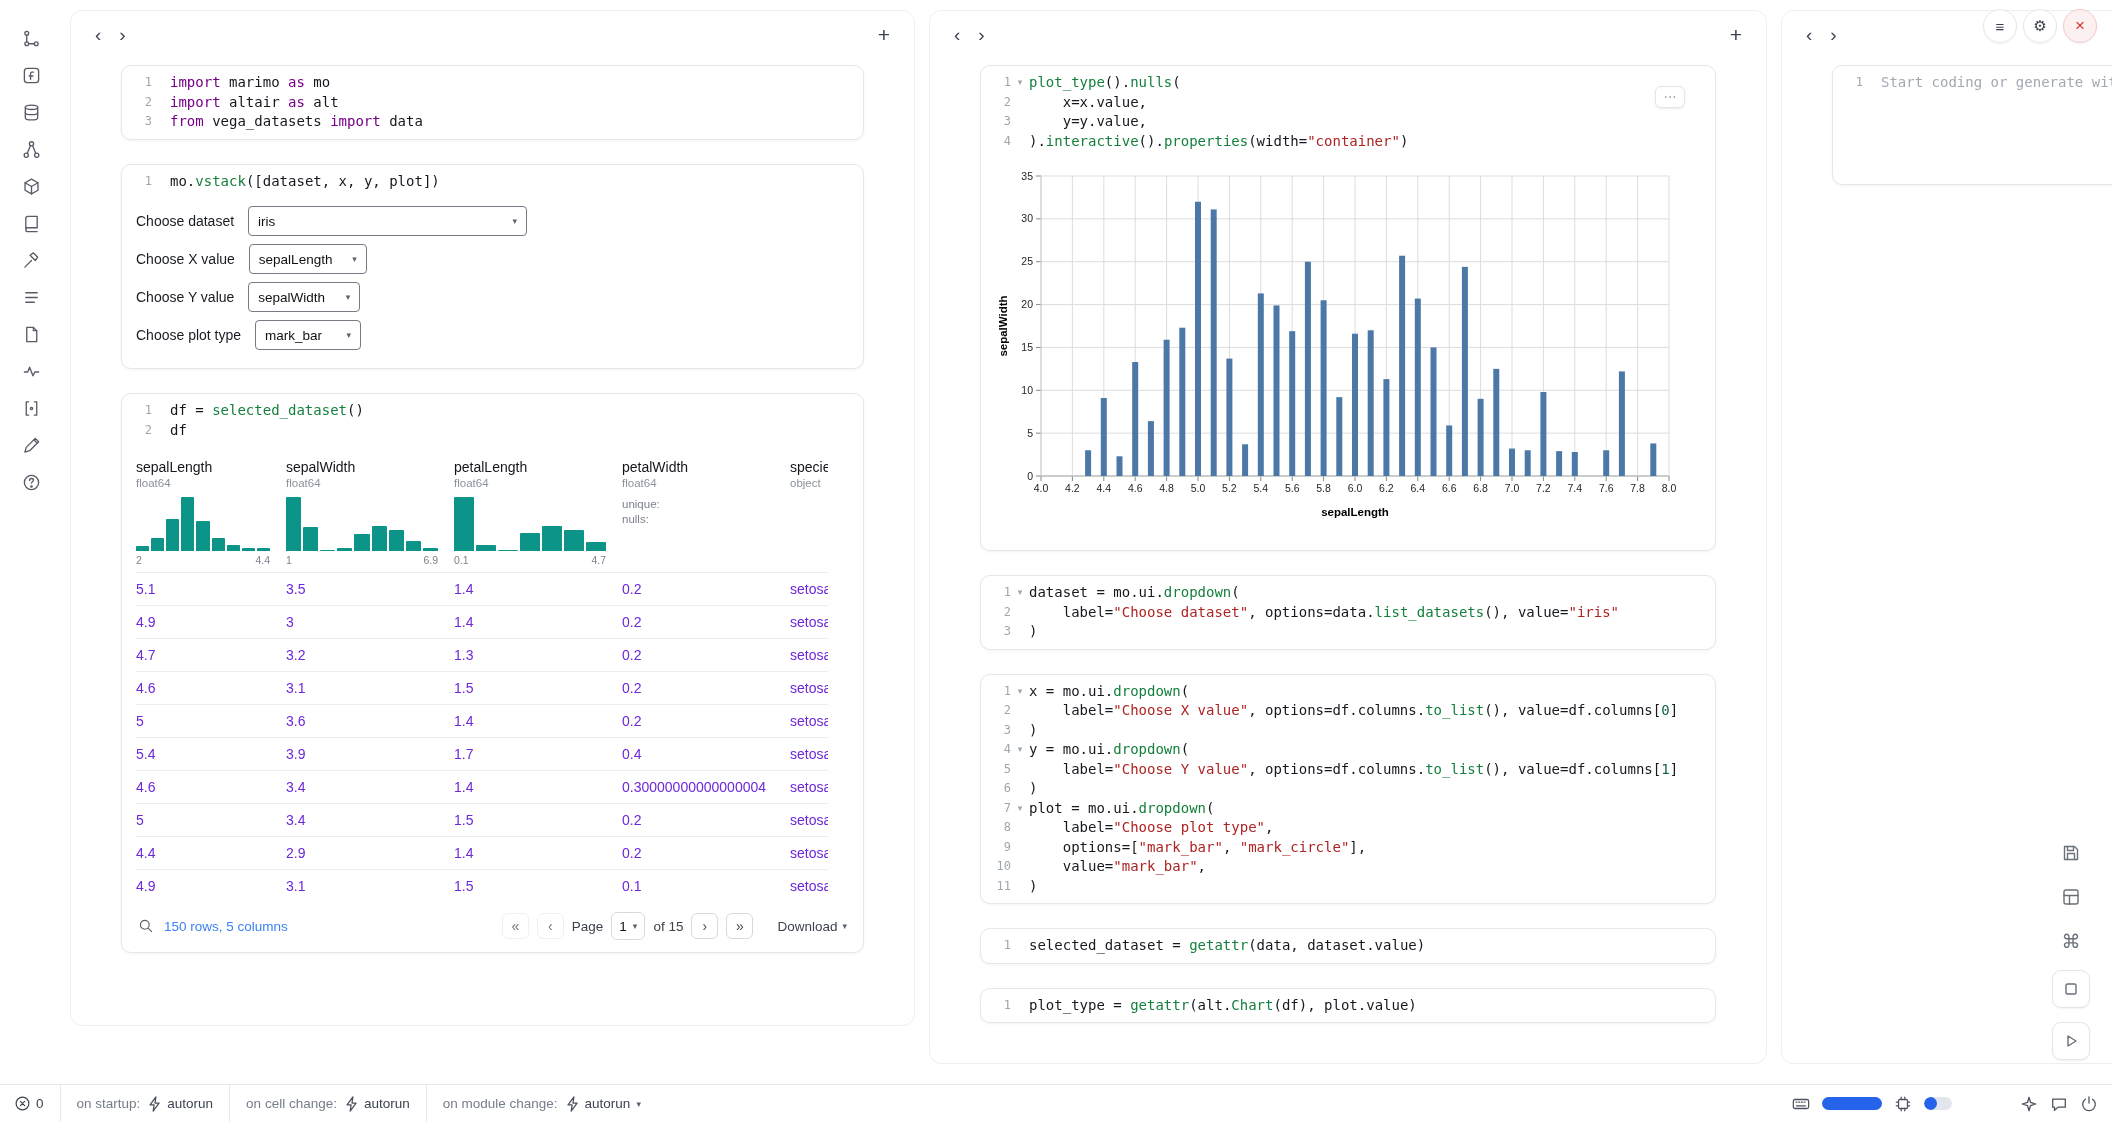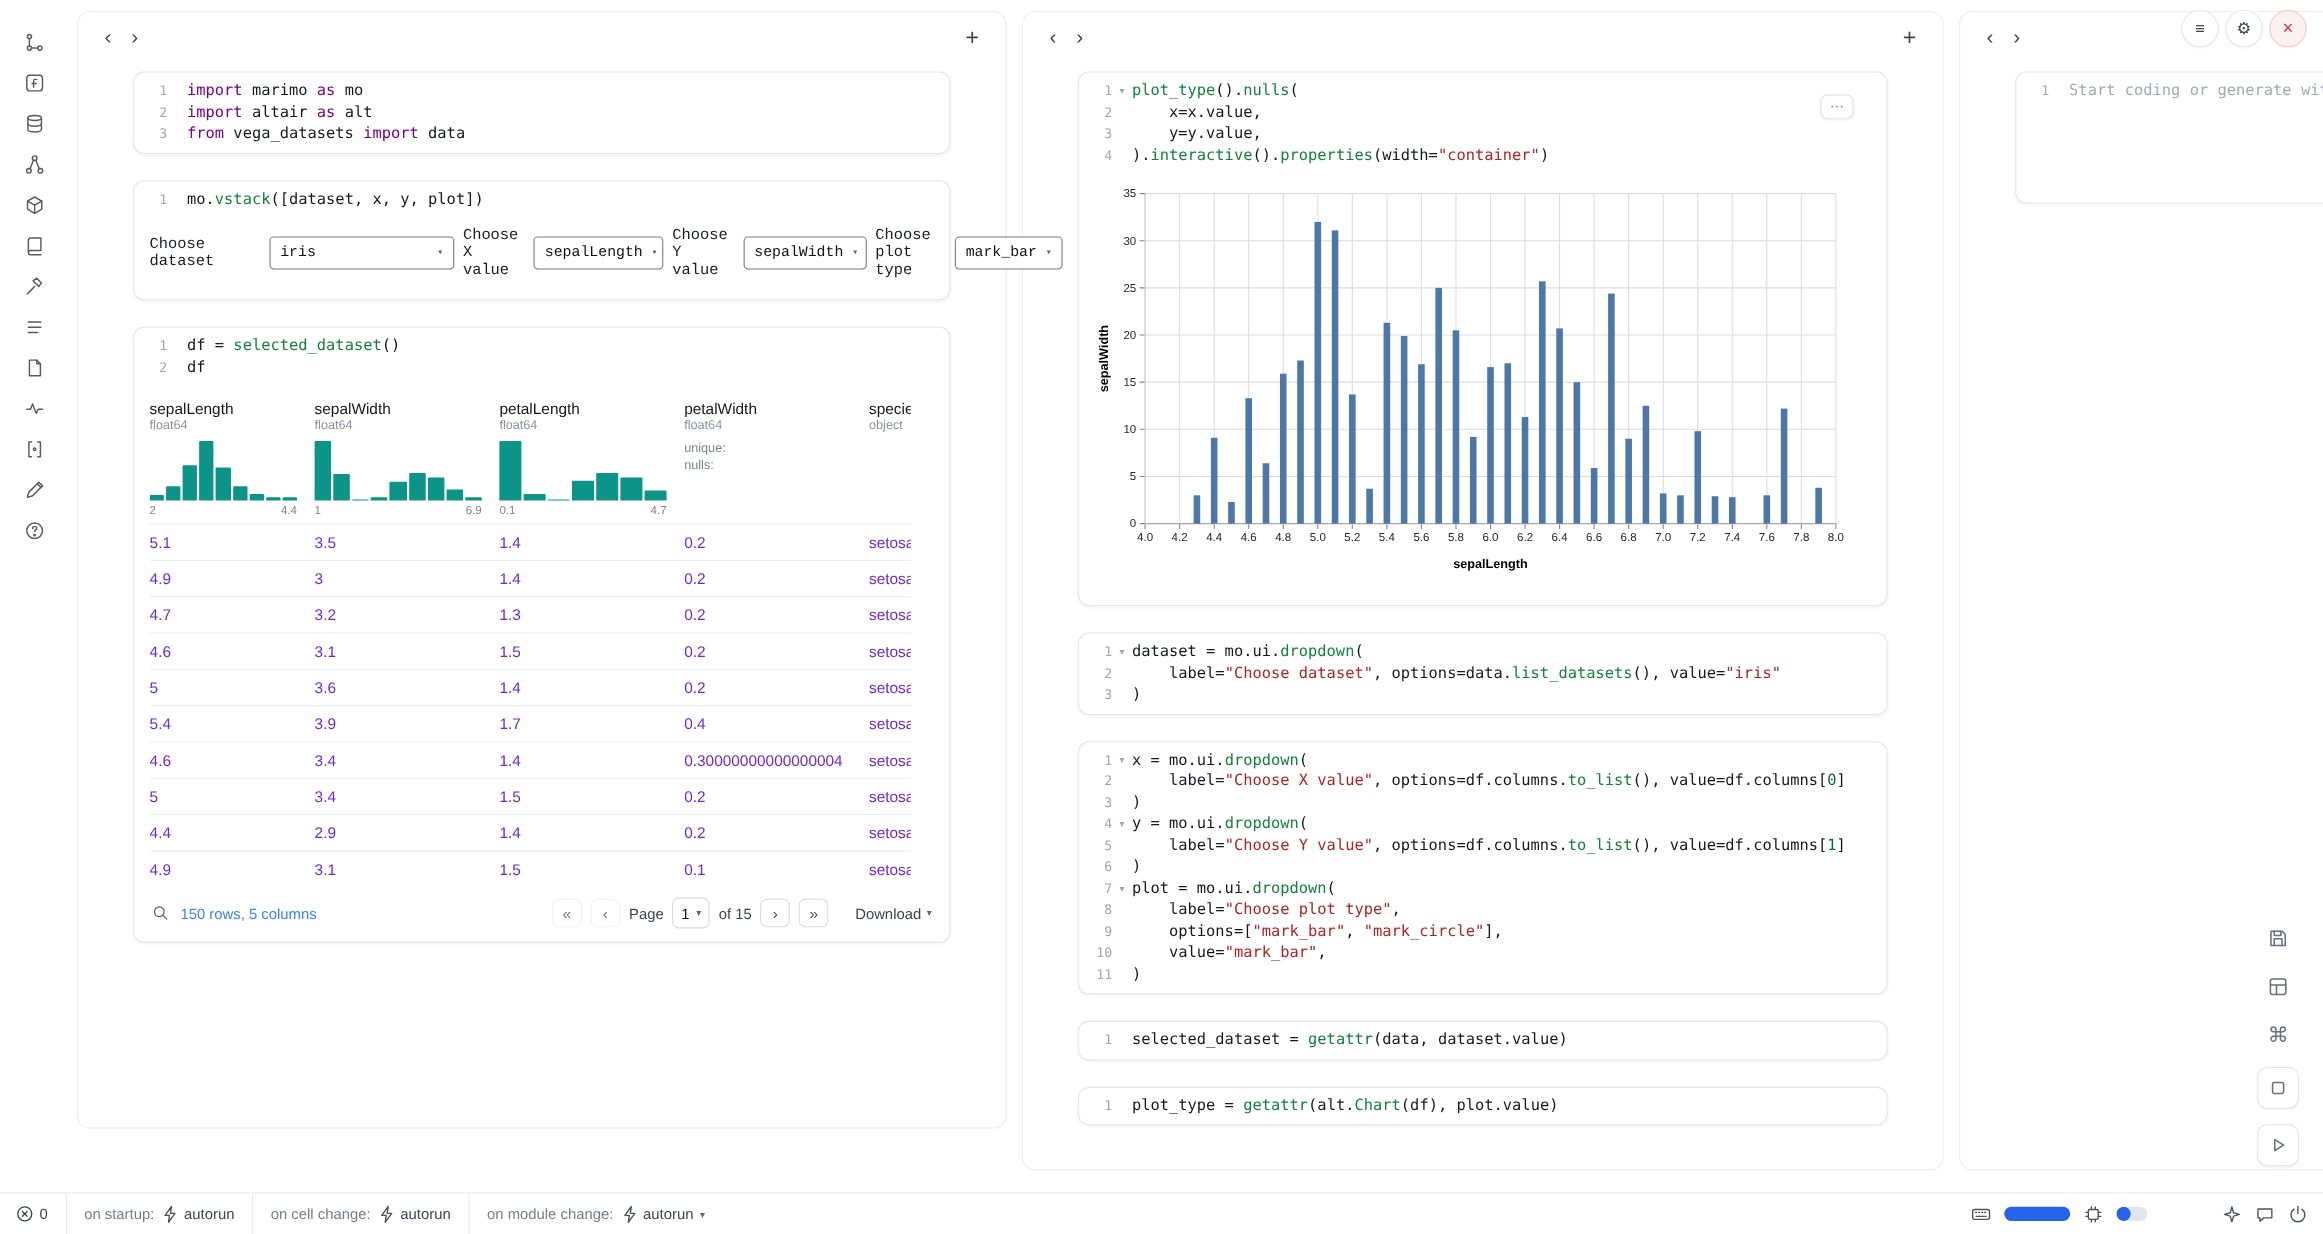--- a/index.html
+++ b/index.html
@@ -32,26 +32,26 @@
   .lnum{width:24px;text-align:right;color:#a0a6af;font:12px/19.5px "DejaVu Sans Mono",monospace;}
   .fold{width:18px;text-align:center;font-size:9px;line-height:19.5px;color:#a0a6af;}
   .fold.hid{visibility:hidden;}
   .ctext{font:14px/19.5px "DejaVu Sans Mono",monospace;color:#15181e;white-space:pre;}
   .tok-kw{color:#770088;}
   .tok-fn{color:#15803d;}
   .tok-str{color:#b02323;}
   .tok-num{color:#116644;}
 
   
-  .controls{padding:8px 14px 18px;display:flex;flex-direction:row;gap:8px;font-family:Liberation Mono, monospace;}
+  .controls{padding:8px 14px 18px;display:flex;flex-direction:column;gap:8px;}
   .ctrl-row{display:flex;align-items:center;gap:14px;}
   .ctrl-label{font-size:14px;color:#191c22;}
   .select{height:30px;box-sizing:border-box;display:inline-flex;align-items:center;justify-content:space-between;
           gap:8px;border:1px solid #767b86;border-radius:4px;padding:0 9px;font-size:13.5px;color:#111;background:#fff;}
-  .sel0{width:204px;gap:32px;} .sel1{width:118px;} .sel2{width:112px;} .sel3{width:106px;}
+  .sel0{width:279px;gap:32px;} .sel1{width:118px;} .sel2{width:112px;} .sel3{width:106px;}
   .selarr{font-size:9px;color:#5b6270;}
 
   
   .tbl-wrap{margin:4px 0 0 14px;width:692px;overflow:hidden;}
   .t-head,.t-hist,.t-row{display:grid;grid-template-columns:150px 168px 168px 168px 150px;}
   .t-name{font-size:14px;font-weight:500;color:#14161b;padding:8px 8px 0 0;white-space:nowrap;overflow:hidden;}
   .t-type{font-size:11.5px;color:#8a919c;padding:2px 0 8px;white-space:nowrap;overflow:hidden;}
   .t-hist .t-col{padding:0 16px 6px 0;}
   .bars{display:flex;align-items:flex-end;gap:2px;height:54px;}
   .bar{flex:1;background:#0d9488;border-radius:1px 1px 0 0;}

